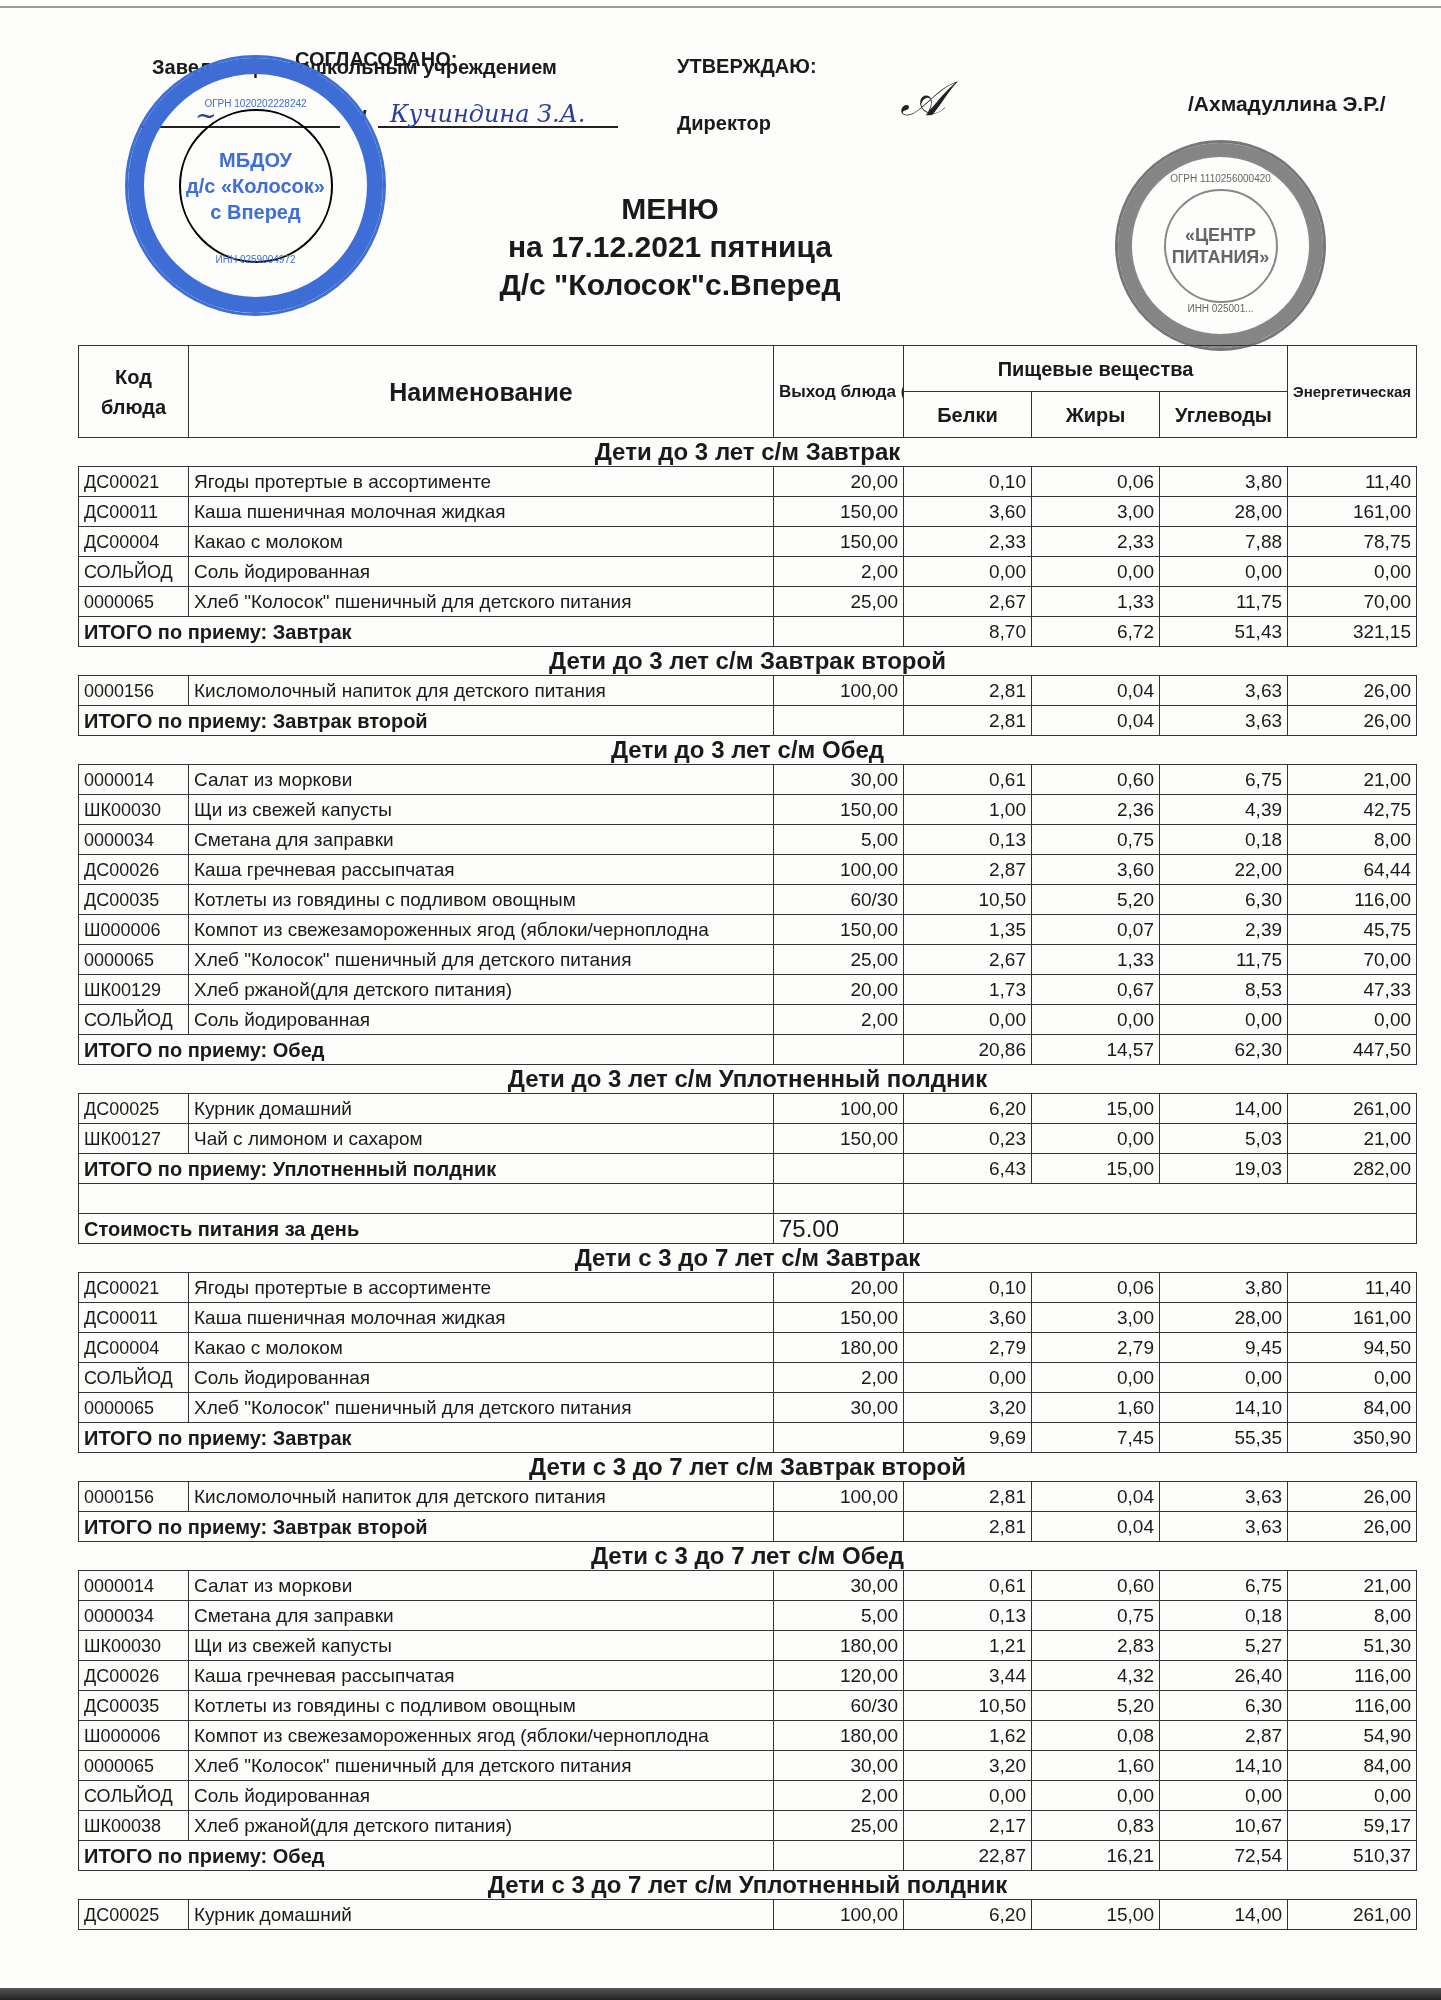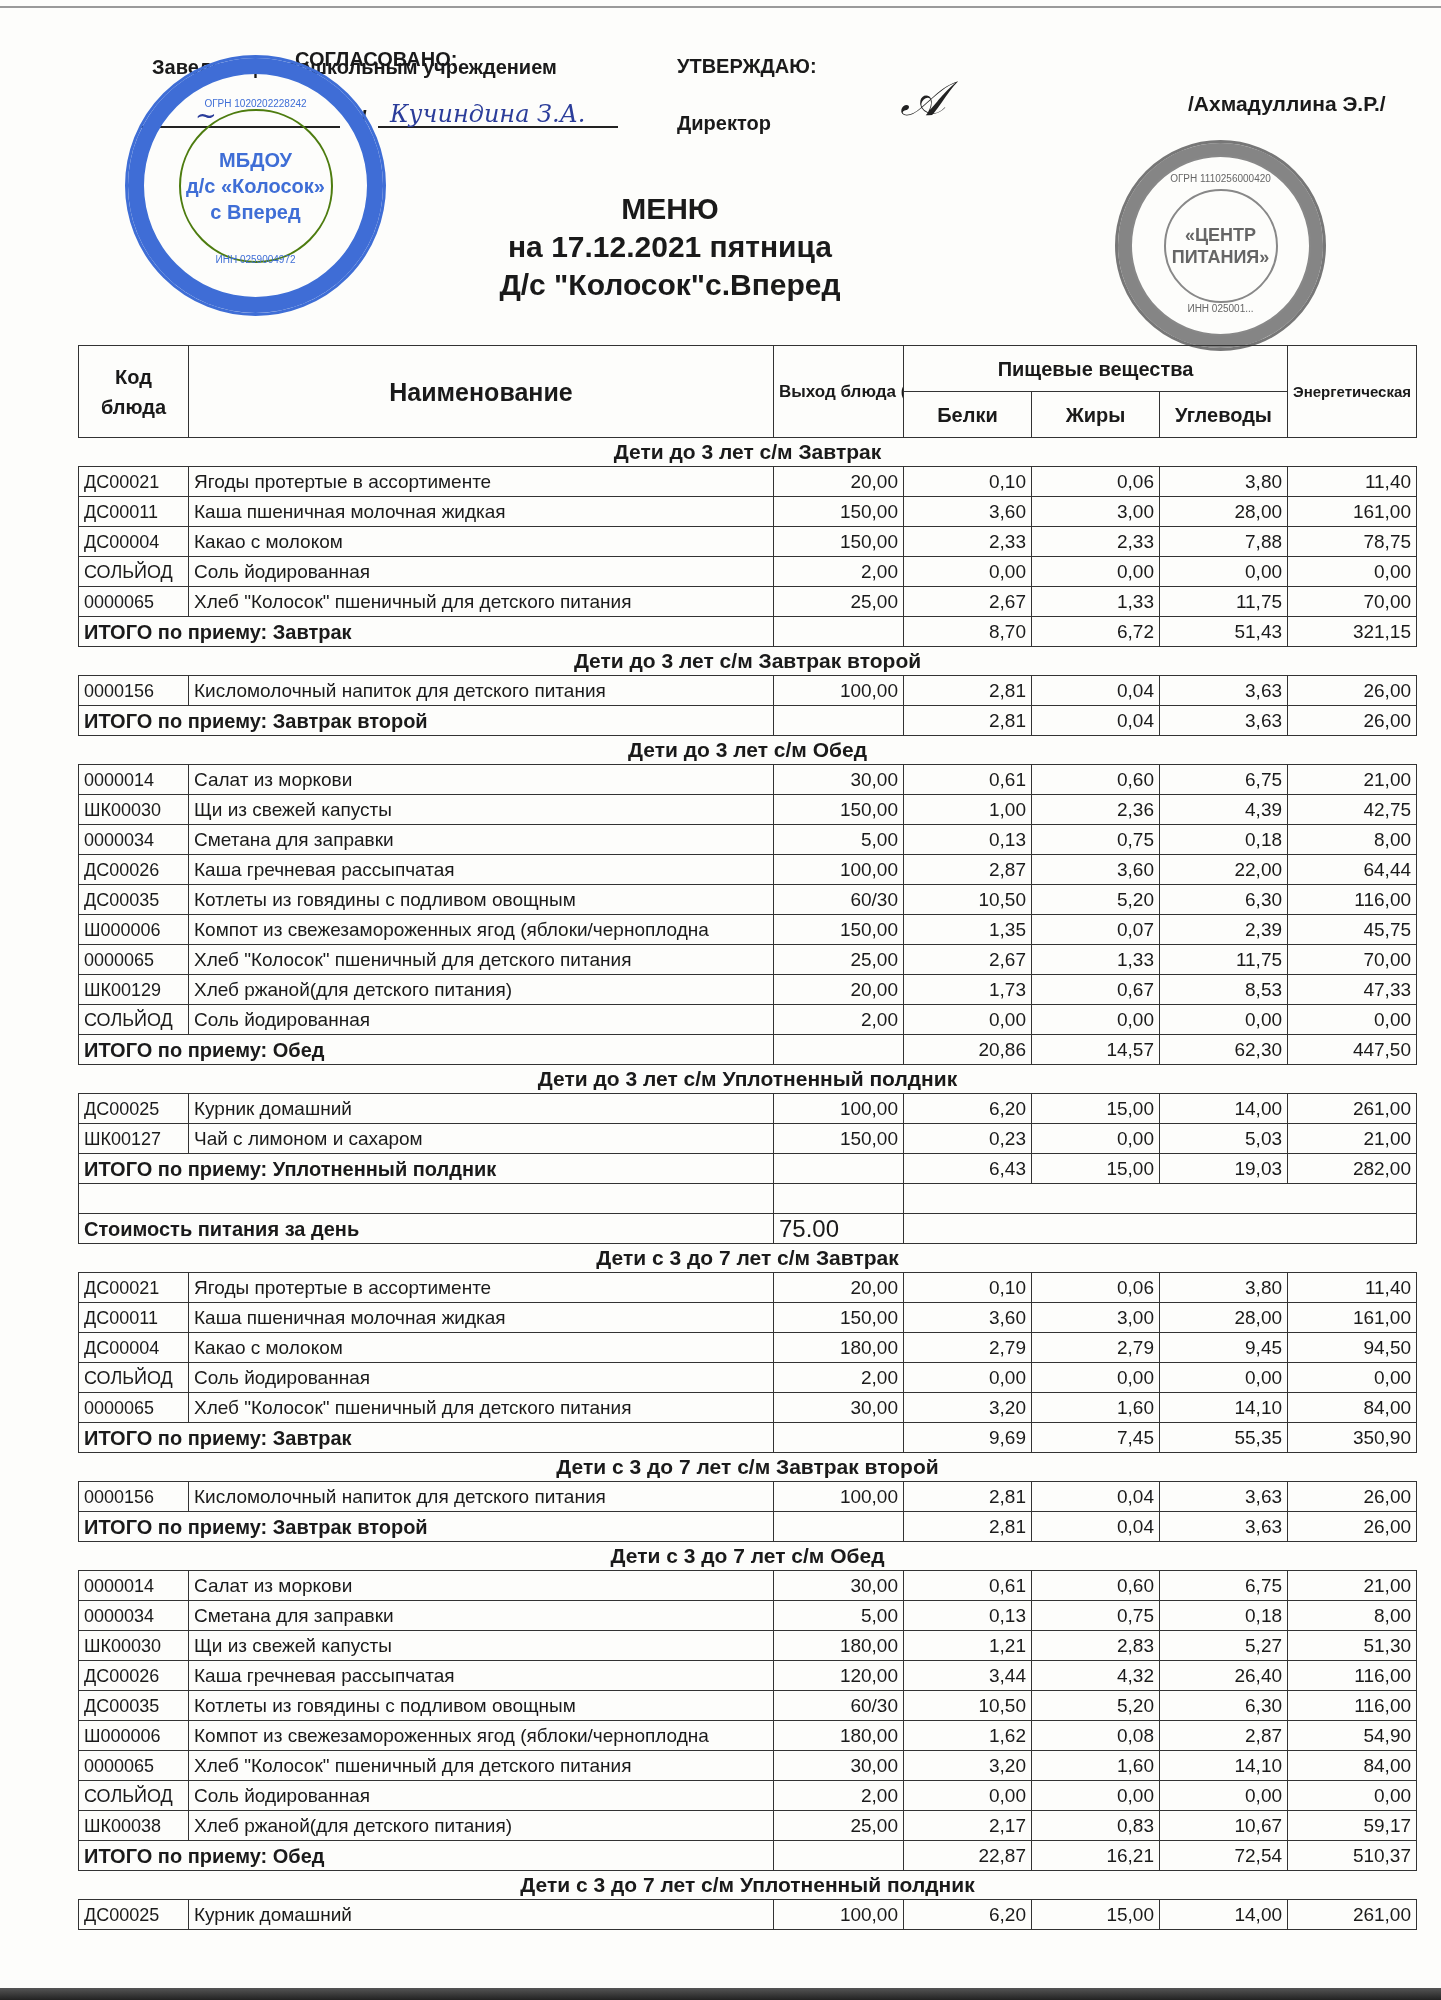--- a/index.html
+++ b/index.html
@@ -10,35 +10,35 @@
   .topline { position:absolute; left:0; top:6px; width:1441px; height:2px; background:#9a9a9a; }
   .bottomline { position:absolute; left:0; top:1988px; width:1441px; height:12px; background:linear-gradient(#555,#222); }
   .hdr-text { position:absolute; font-weight:bold; font-size:20px; white-space:nowrap; }
   .title { position:absolute; left:420px; width:500px; text-align:center; font-weight:bold; font-size:30px; line-height:38px; }
   .sigline { position:absolute; height:2px; background:#222; }
   .stamp {
     position:absolute; border-radius:50%; display:flex; align-items:center; justify-content:center;
     flex-direction:column; text-align:center; font-weight:bold;
   }
   .stamp-blue { left:125px; top:55px; width:255px; height:255px; border:3px solid #3f6ed6; color:#3f6ed6; box-shadow: inset 0 0 0 14px rgba(63,110,214,0.12), inset 0 0 0 16px #3f6ed6; }
-  .stamp-blue .inner { width:150px; height:150px; border-radius:50%; border:2px solid #4d7c0f; display:flex; flex-direction:column; align-items:center; justify-content:center; font-size:20px; line-height:26px; }
+  .stamp-blue .inner { width:150px; height:150px; border-radius:50%; border:2px solid #000000; display:flex; flex-direction:column; align-items:center; justify-content:center; font-size:20px; line-height:26px; }
   .stamp-gray { left:1115px; top:140px; width:205px; height:205px; border:3px solid #777; color:#666; box-shadow: inset 0 0 0 12px rgba(120,120,120,0.15), inset 0 0 0 14px #888; }
   .stamp-gray .inner { width:110px; height:110px; border-radius:50%; border:2px solid #888; display:flex; flex-direction:column; align-items:center; justify-content:center; font-size:18px; line-height:22px; }
   .stamp-small { font-size:10px; font-weight:normal; position:absolute; }
   .sig { position:absolute; font-family:"DejaVu Serif", serif; font-style:italic; color:#2b3d9a; }
 
   table.menu { position:absolute; left:78px; top:345px; width:1338px; border-collapse:collapse; table-layout:fixed; font-size:19px; }
   table.menu td, table.menu th { border:1.5px solid #333; padding:0 5px; height:29px; line-height:28px; overflow:hidden; white-space:nowrap; }
   table.menu th { font-weight:bold; text-align:center; vertical-align:middle; }
   th.big { font-size:25px; }
   th.small { font-size:15px; line-height:19px; white-space:normal; }
   th.med { font-size:20px; }
   td.code { font-size:18px; }
   td.num { text-align:right; }
-  tr.section td { border:none; text-align:center; font-weight:bold; font-size:21px; height:28px; }
+  tr.section td { border:none; text-align:center; font-weight:bold; font-size:24px; height:28px; }
   tr.total td.label { font-weight:bold; font-size:20px; }
   tr.cost td.label { font-weight:bold; font-size:20px; }
   td.costval { font-weight:normal; font-size:24px; text-align:left; }
 </style>
 </head>
 <body>
 
 <div class="topline"></div>
 
 <div class="hdr-text" style="left:295px; top:48px;">СОГЛАСОВАНО:</div>

